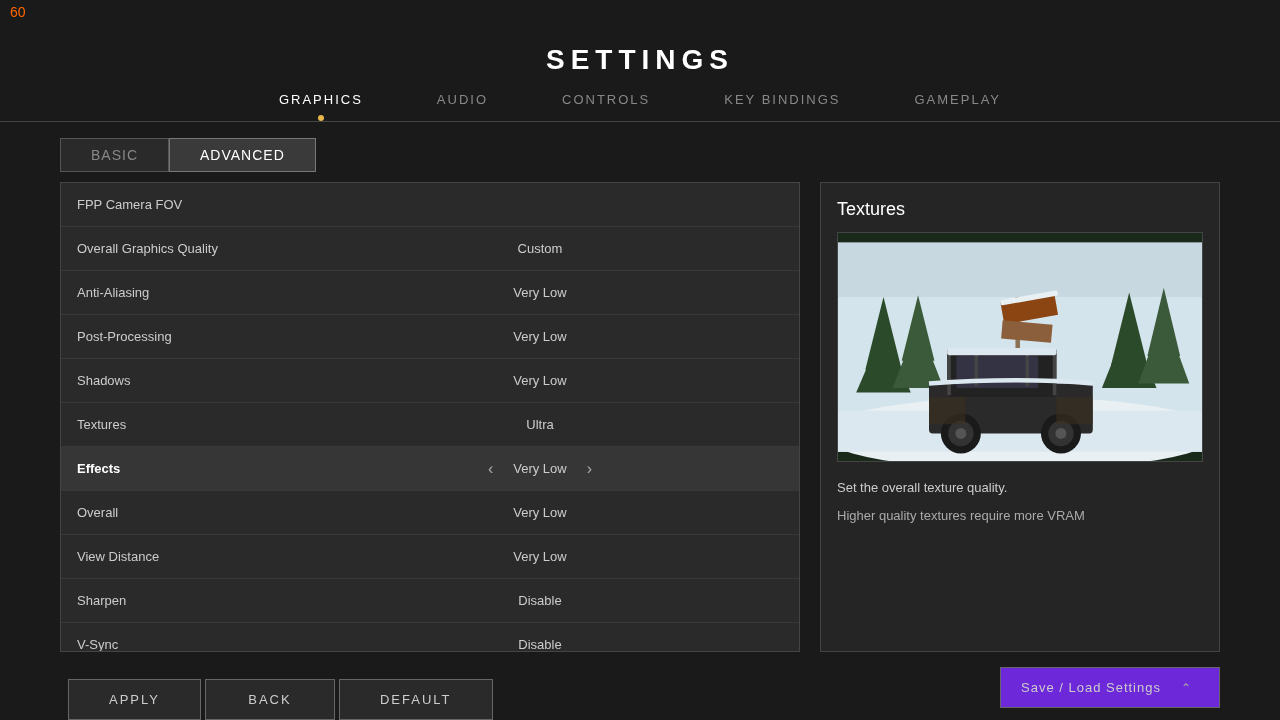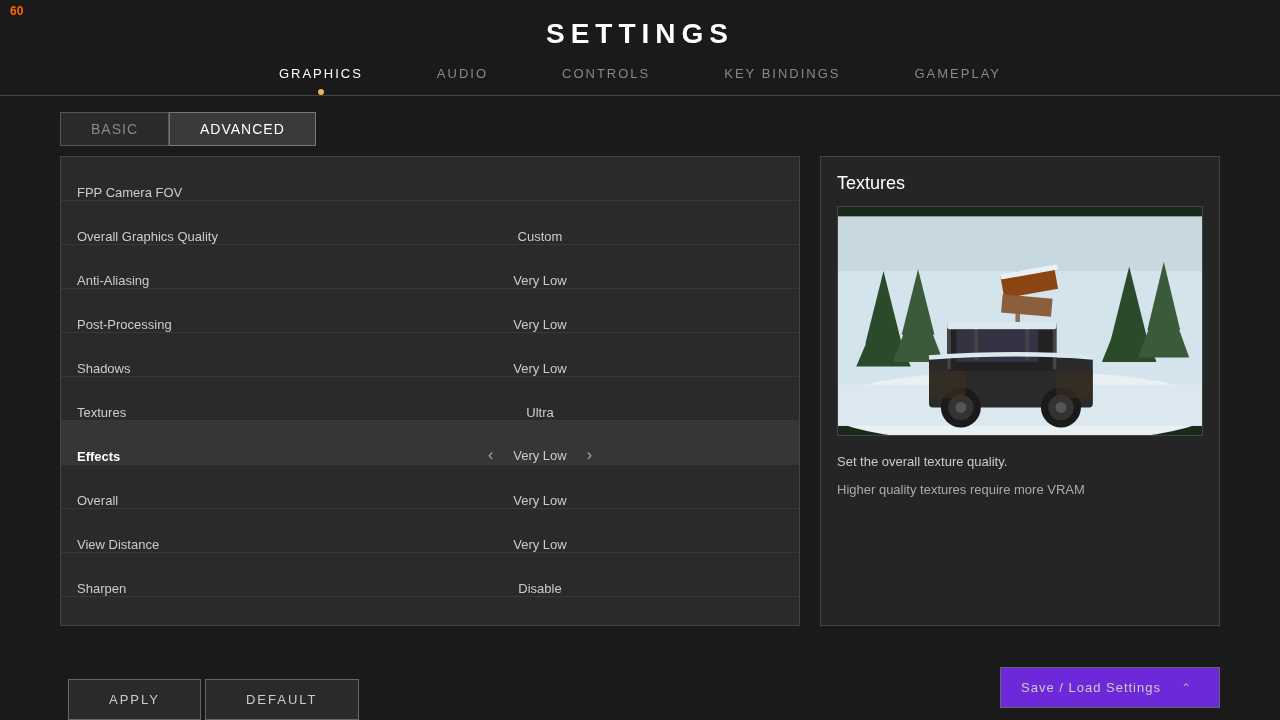--- a/index.html
+++ b/index.html
@@ -12,29 +12,29 @@
       overflow: hidden;
       position: relative;
     }
 
     
     #fps-counter {
       position: absolute;
       top: 4px;
       left: 10px;
       color: #ff6600;
-      font-size: 12px;
-      font-weight: bold;
+      font-size: 14px;
+      font-weight: normal;
       z-index: 10;
     }
 
     
     #settings-title {
       text-align: center;
-      padding-top: 18px;
+      padding-top: 44px;
       font-size: 28px;
       letter-spacing: 6px;
       color: #ffffff;
       font-weight: bold;
       text-transform: uppercase;
     }
 
     
     #nav-tabs {
       display: flex;
@@ -117,21 +117,21 @@
     }
     #settings-list::-webkit-scrollbar-track {
       background: #222;
     }
     #settings-list::-webkit-scrollbar-thumb {
       background: #555;
     }
 
     .setting-row {
       display: flex;
-      align-items: flex-end;
+      align-items: center;
       padding: 0 16px;
       height: 44px;
       border-bottom: 1px solid #383838;
     }
 
     .setting-row.highlighted {
       background: #363636;
     }
 
     .setting-label {
@@ -442,19 +442,20 @@
     </div>
 
     <div id="texture-desc1">Set the overall texture quality.</div>
     <div id="texture-desc2">Higher quality textures require more VRAM</div>
   </div>
 
 </div>
 
 <div id="bottom-bar">
   <button class="bottom-btn">APPLY</button>
+  <button class="bottom-btn">BACK</button>
   <button class="bottom-btn">DEFAULT</button>
 
   <div id="save-load-btn">
     <span>Save / Load Settings</span>
     <span class="chevron-up">⌃</span>
   </div>
 </div>
 
 </body></html>

